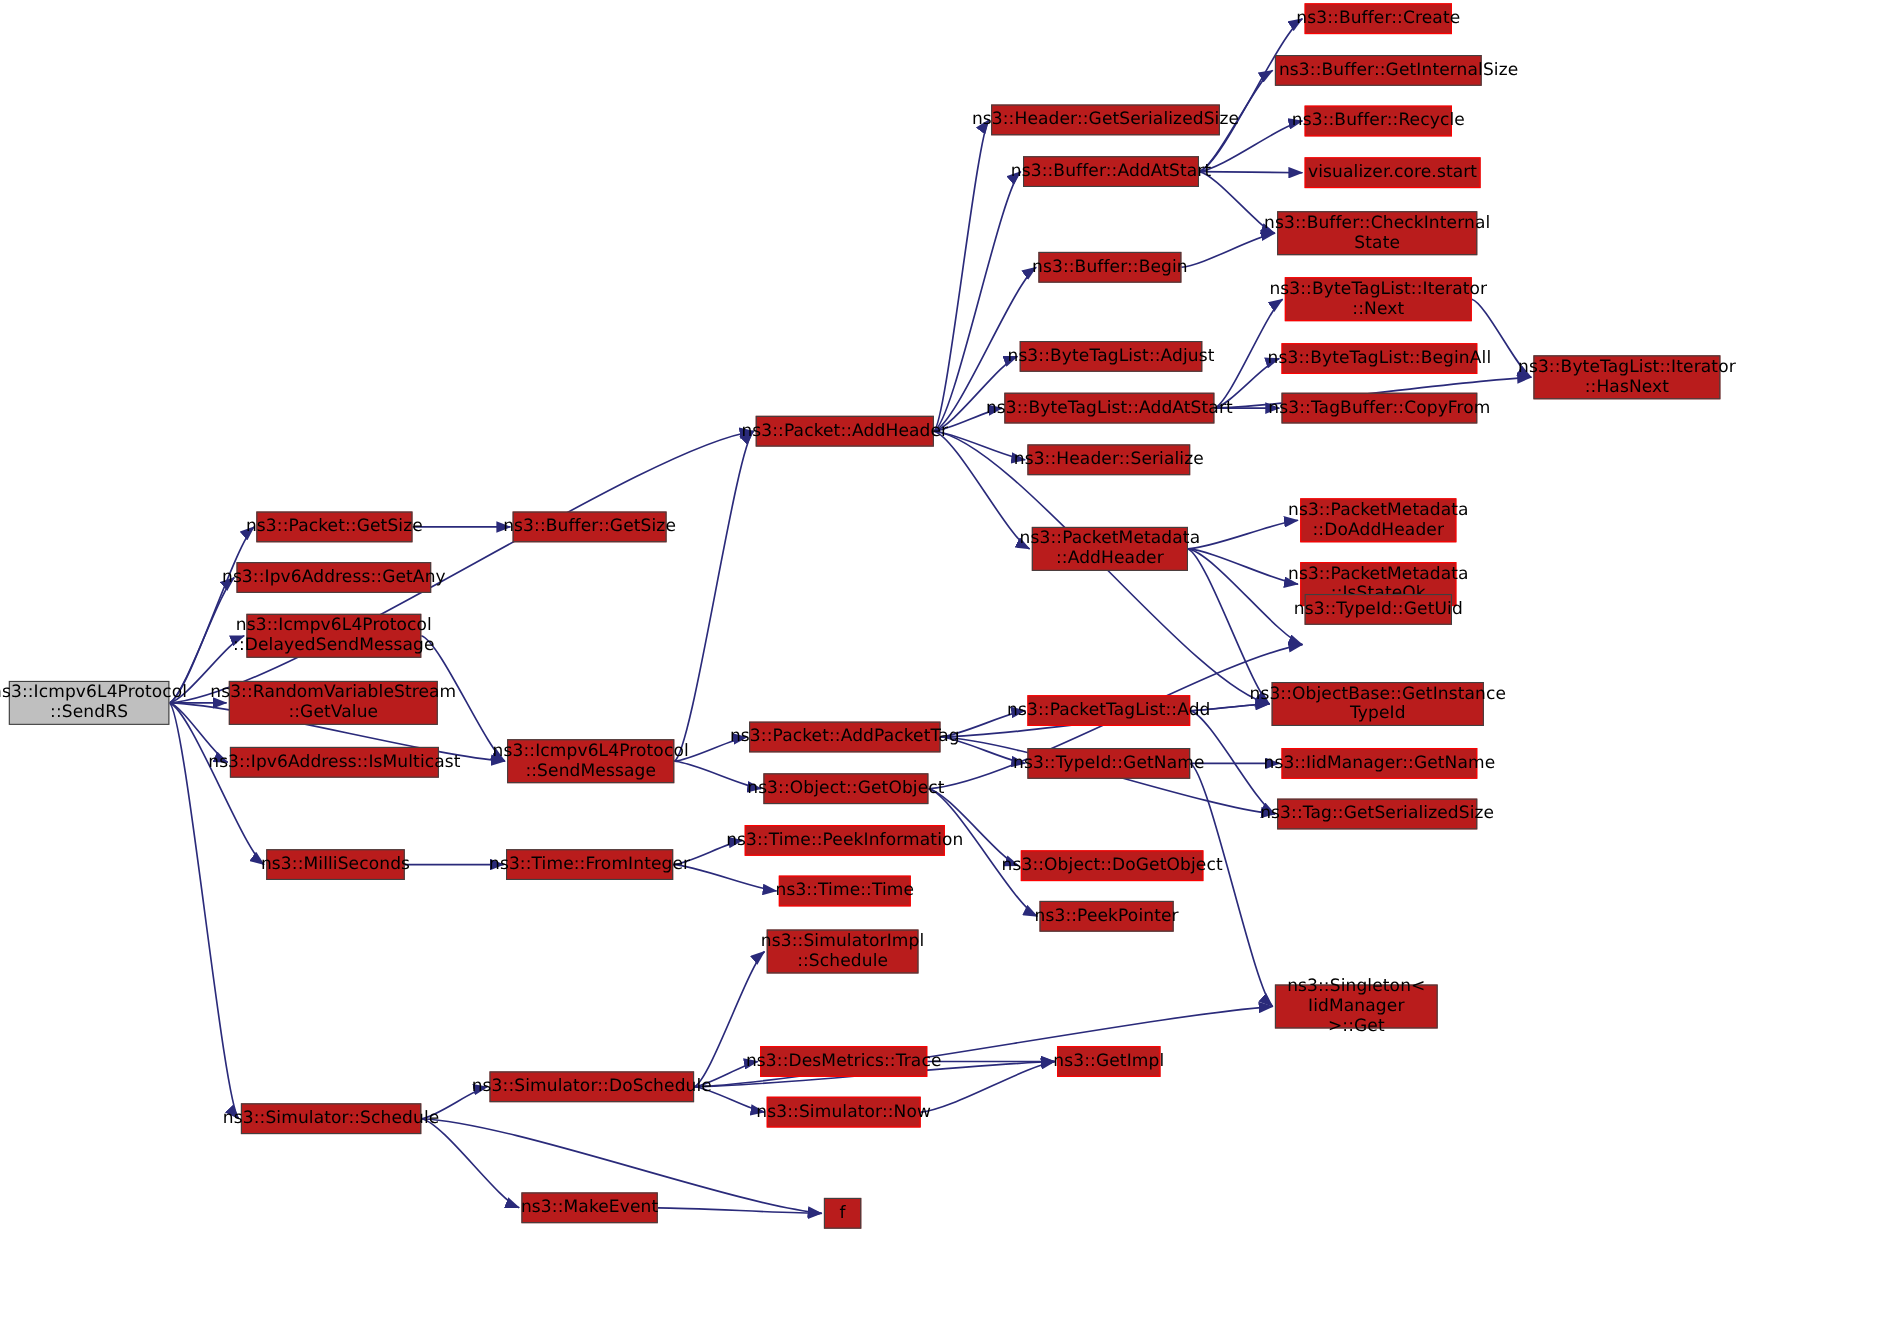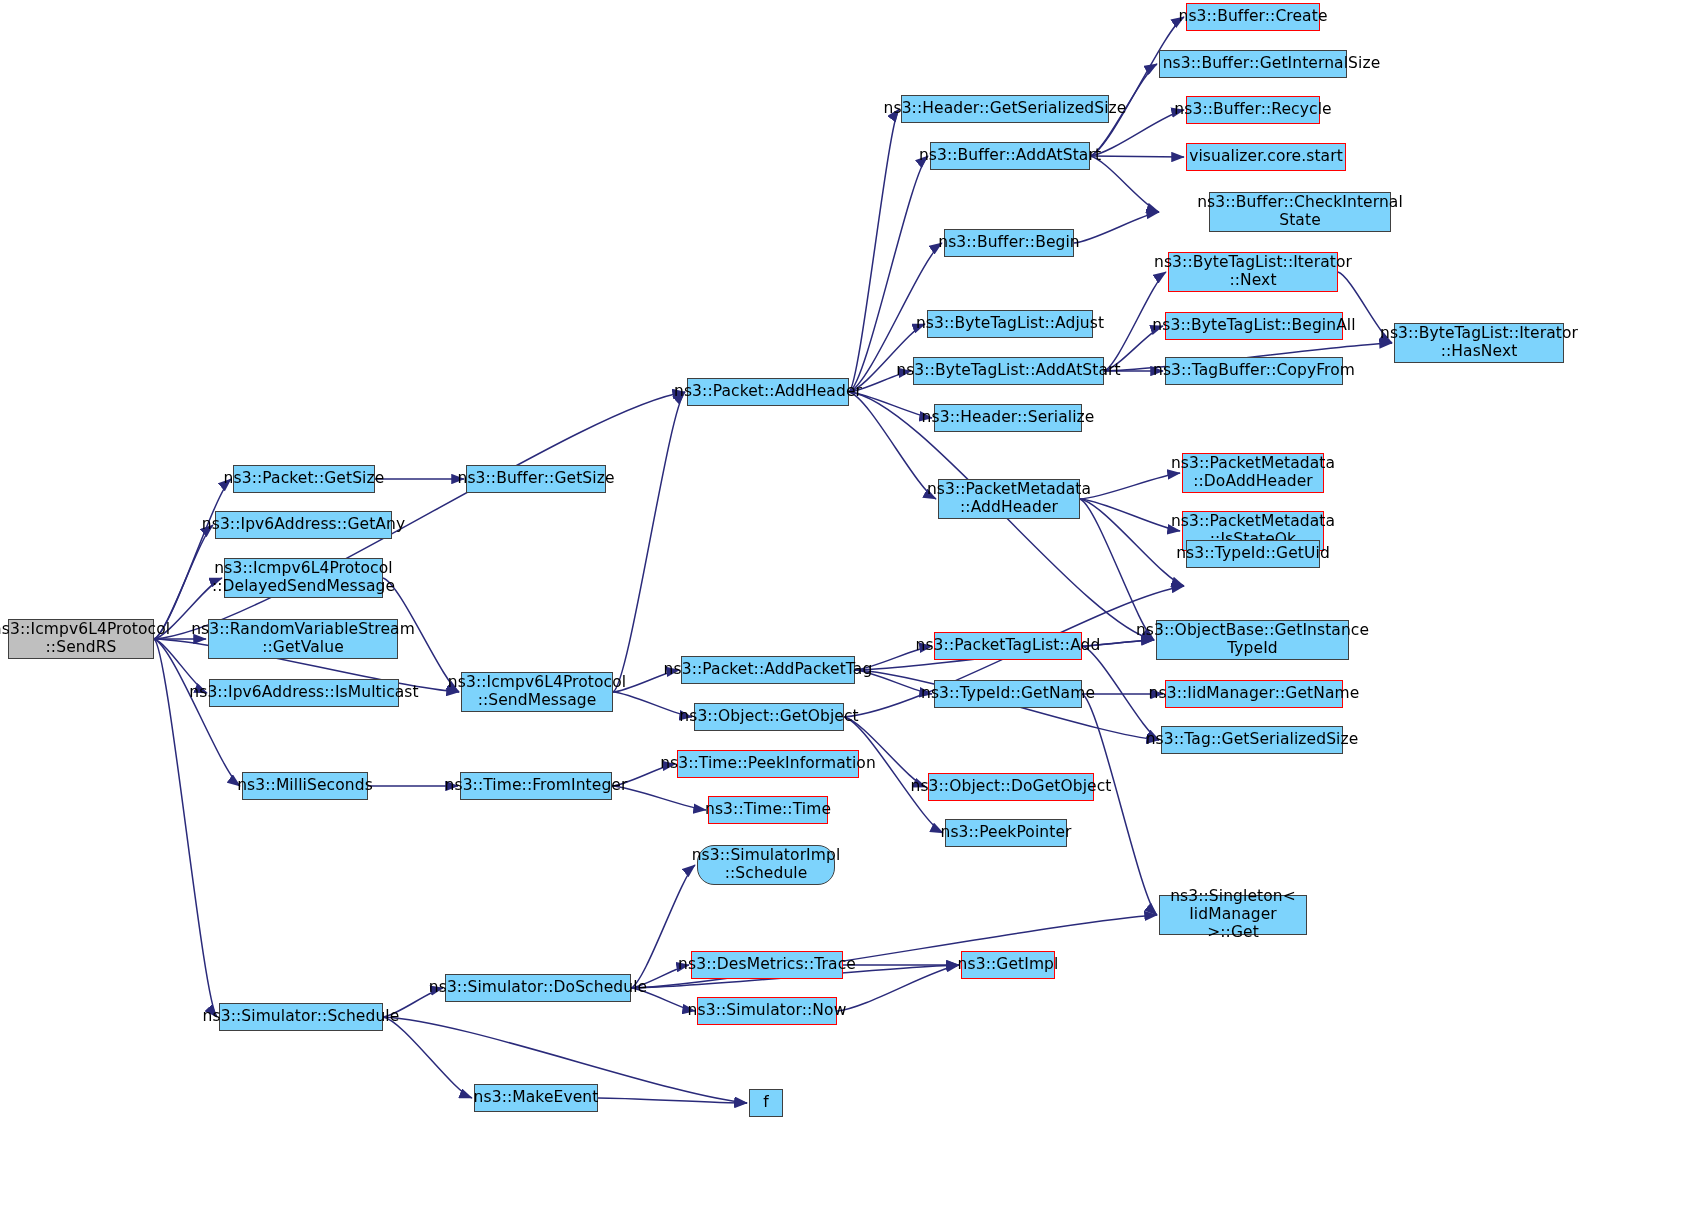--- a/index.html
+++ b/index.html
@@ -24,21 +24,21 @@
     pointer-events: none;
   }
   .node {
     position: absolute;
     box-sizing: border-box;
     display: flex;
     align-items: center;
     justify-content: center;
     text-align: center;
     border: 1.6px solid #404040;
-    background: #7dd3fc;
+    background: #b91c1c;
     color: #000000;
     font-size: 15.5px;
     line-height: 1.15;
     letter-spacing: 0.1px;
     white-space: pre-line;
     padding: 0 4px;
     z-index: 2;
   }
   .node.red {
     border-color: #ff0000;
@@ -136,21 +136,21 @@
       <div class="node" style="left: 209px; top: 679px; width: 190px; height: 28px;">ns3::Ipv6Address::IsMulticast</div>
       <div class="node" style="left: 461px; top: 672px; width: 152px; height: 40px;">ns3::Icmpv6L4Protocol
 ::SendMessage</div>
       <div class="node" style="left: 687px; top: 378px; width: 162px; height: 28px;">ns3::Packet::AddHeader</div>
       <div class="node" style="left: 901px; top: 95px; width: 208px; height: 28px;">ns3::Header::GetSerializedSize</div>
       <div class="node" style="left: 930px; top: 142px; width: 160px; height: 28px;">ns3::Buffer::AddAtStart</div>
       <div class="node red" style="left: 1186px; top: 3px; width: 134px; height: 28px;">ns3::Buffer::Create</div>
       <div class="node" style="left: 1159px; top: 50px; width: 188px; height: 28px; padding-left: 41px;">ns3::Buffer::GetInternalSize</div>
       <div class="node red" style="left: 1186px; top: 96px; width: 134px; height: 28px;">ns3::Buffer::Recycle</div>
       <div class="node red" style="left: 1186px; top: 143px; width: 160px; height: 28px;">visualizer.core.start</div>
-      <div class="node" style="left: 1161px; top: 192px; width: 182px; height: 40px; margin-left: 48px;">ns3::Buffer::CheckInternal
+      <div class="node" style="left: 1161px; top: 192px; width: 182px; height: 40px;">ns3::Buffer::CheckInternal
 State</div>
       <div class="node" style="left: 944px; top: 229px; width: 130px; height: 28px;">ns3::Buffer::Begin</div>
       <div class="node red" style="left: 1168px; top: 252px; width: 170px; height: 40px;">ns3::ByteTagList::Iterator
 ::Next</div>
       <div class="node" style="left: 927px; top: 310px; width: 166px; height: 28px;">ns3::ByteTagList::Adjust</div>
       <div class="node red" style="left: 1165px; top: 312px; width: 178px; height: 28px;">ns3::ByteTagList::BeginAll</div>
       <div class="node" style="left: 913px; top: 357px; width: 191px; height: 28px;">ns3::ByteTagList::AddAtStart</div>
       <div class="node" style="left: 1165px; top: 357px; width: 178px; height: 28px;">ns3::TagBuffer::CopyFrom</div>
       <div class="node" style="left: 1394px; top: 323px; width: 170px; height: 40px;">ns3::ByteTagList::Iterator
 ::HasNext</div>
@@ -169,21 +169,21 @@
       <div class="node" style="left: 934px; top: 680px; width: 148px; height: 28px;">ns3::TypeId::GetName</div>
       <div class="node red" style="left: 1165px; top: 680px; width: 178px; height: 28px;">ns3::IidManager::GetName</div>
       <div class="node" style="left: 1161px; top: 726px; width: 182px; height: 28px;">ns3::Tag::GetSerializedSize</div>
       <div class="node" style="left: 694px; top: 703px; width: 150px; height: 28px;">ns3::Object::GetObject</div>
       <div class="node red" style="left: 928px; top: 773px; width: 166px; height: 28px;">ns3::Object::DoGetObject</div>
       <div class="node" style="left: 945px; top: 819px; width: 122px; height: 28px;">ns3::PeekPointer</div>
       <div class="node" style="left: 242px; top: 772px; width: 126px; height: 28px;">ns3::MilliSeconds</div>
       <div class="node" style="left: 460px; top: 772px; width: 152px; height: 28px;">ns3::Time::FromInteger</div>
       <div class="node red" style="left: 677px; top: 750px; width: 182px; height: 28px;">ns3::Time::PeekInformation</div>
       <div class="node red" style="left: 708px; top: 796px; width: 120px; height: 28px;">ns3::Time::Time</div>
-      <div class="node" style="left: 697px; top: 845px; width: 138px; height: 40px; border-radius: 17px;">ns3::SimulatorImpl
+      <div class="node" style="left: 697px; top: 845px; width: 138px; height: 40px;">ns3::SimulatorImpl
 ::Schedule</div>
       <div class="node" style="left: 1159px; top: 895px; width: 148px; height: 40px;">ns3::Singleton&lt; IidManager
 &gt;::Get</div>
       <div class="node" style="left: 445px; top: 974px; width: 186px; height: 28px;">ns3::Simulator::DoSchedule</div>
       <div class="node red" style="left: 691px; top: 951px; width: 152px; height: 28px;">ns3::DesMetrics::Trace</div>
       <div class="node red" style="left: 697px; top: 997px; width: 140px; height: 28px;">ns3::Simulator::Now</div>
       <div class="node red" style="left: 961px; top: 951px; width: 94px; height: 28px;">ns3::GetImpl</div>
       <div class="node" style="left: 219px; top: 1003px; width: 164px; height: 28px;">ns3::Simulator::Schedule</div>
       <div class="node" style="left: 474px; top: 1084px; width: 124px; height: 28px;">ns3::MakeEvent</div>
       <div class="node" style="left: 749px; top: 1089px; width: 34px; height: 28px;">f</div>

